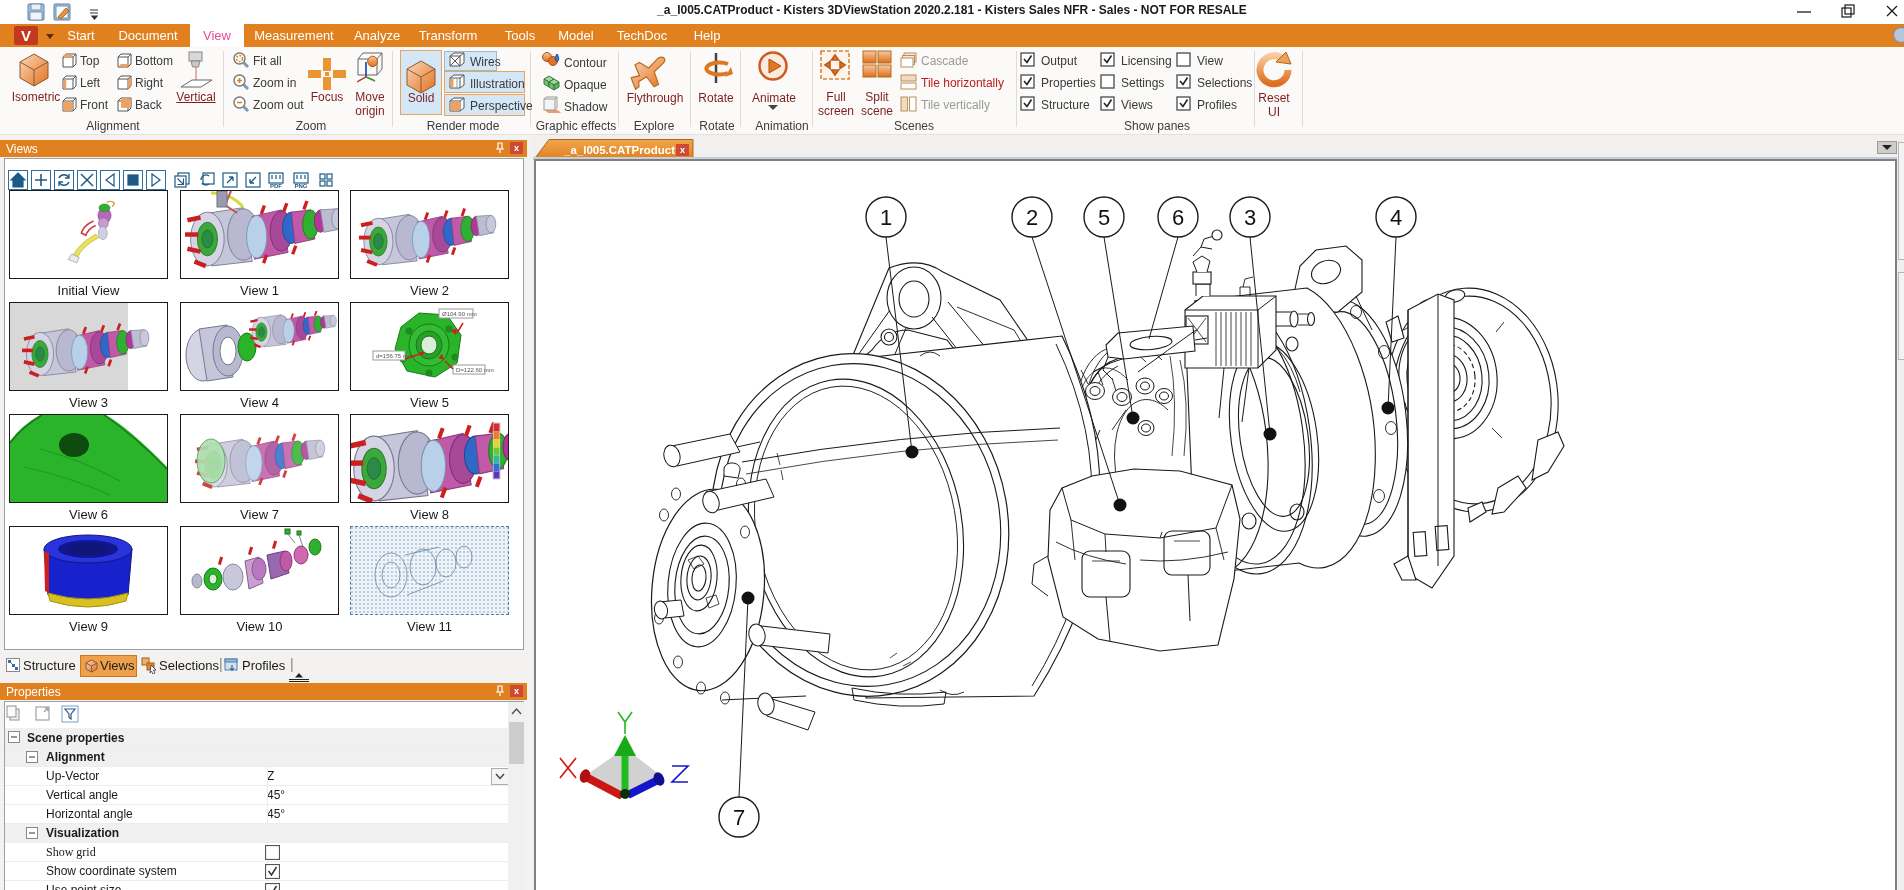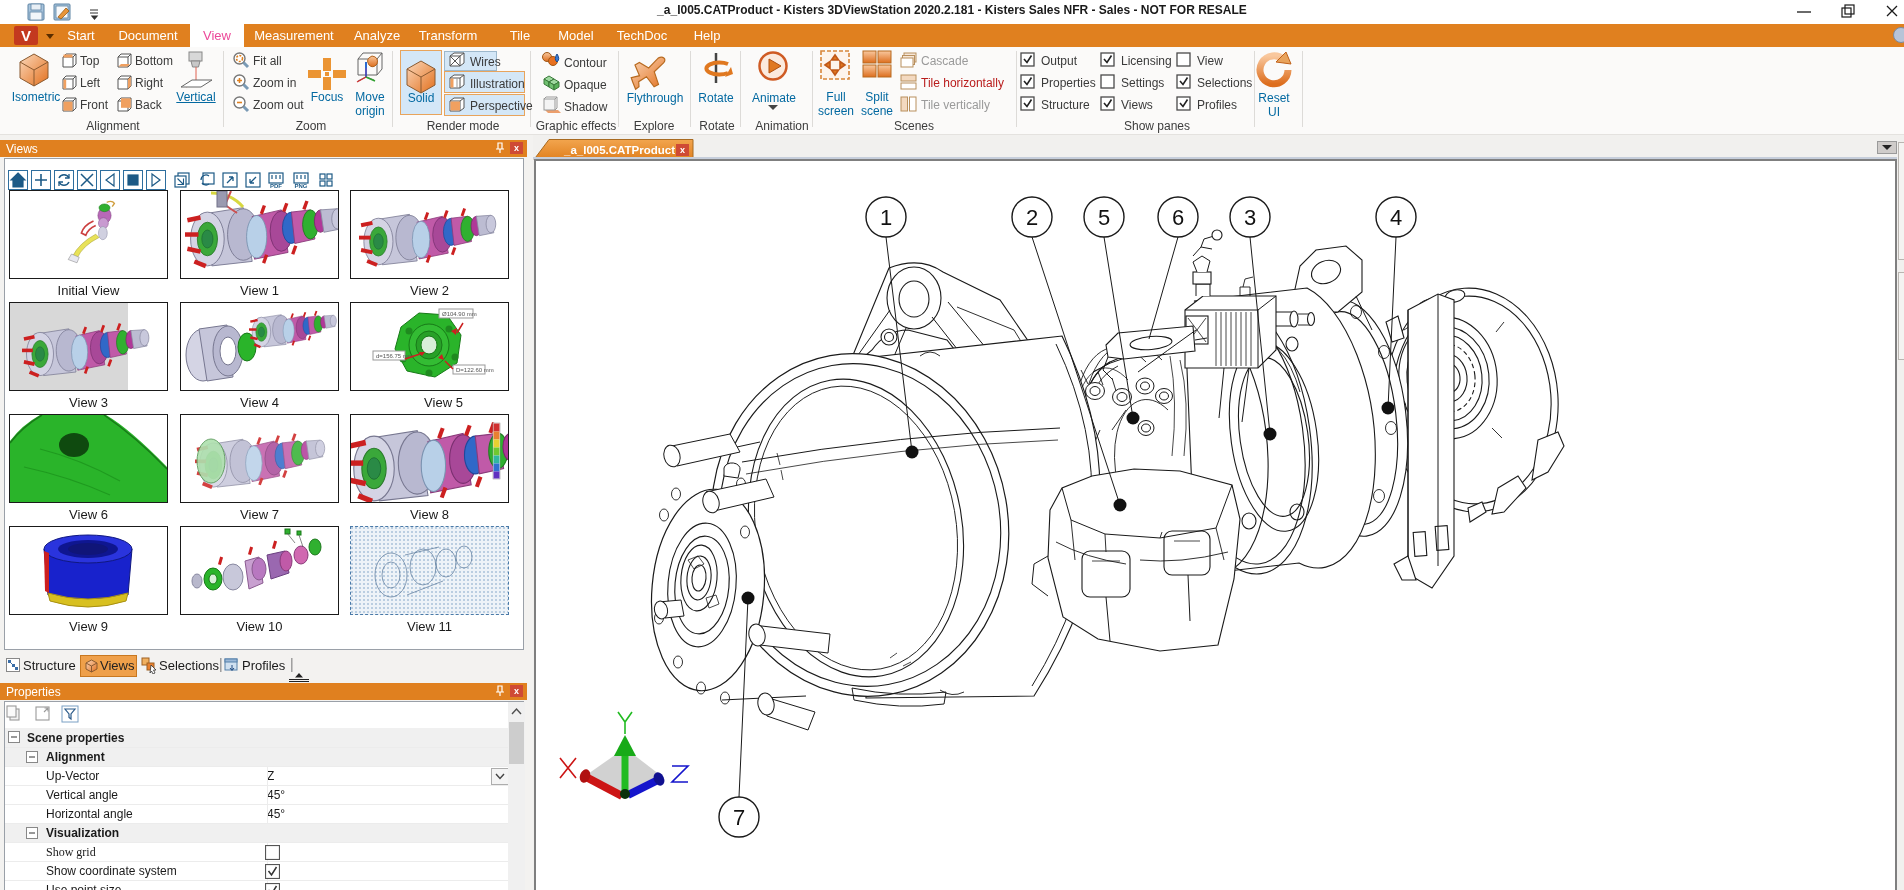--- a/index.html
+++ b/index.html
@@ -11,21 +11,21 @@
 #title-text { left:0; top:3px; width:1904px; text-align:center; font-size:12px; font-weight:bold; color:#1a1a1a; }
 
 #tabbar { left:0; top:24px; width:1904px; height:23px; background:#e0801f; }
 .rtab { position:absolute; top:24px; height:23px; z-index:2; line-height:23px; color:#ffffff; font-size:13px; text-align:center; }
 .rtab.active { background:#ffffff; color:#ec4899; }
 
 #ribbon { left:0; top:47px; width:1904px; height:88px; background:#fbfaf9; border-bottom:1px solid #e4e2df; }
 .rgroup-label { position:absolute; z-index:3; top:119px; font-size:12px; color:#3c3c3c; text-align:center; }
 .rsep { position:absolute; top:51px; height:76px; width:1px; background:#dddbd8; }
 .smalltxt { position:absolute; z-index:3; font-size:12px; color:#3a3a3a; white-space:nowrap; }
-.bigtxt { position:absolute; z-index:3; font-size:12px; color:#0369a1; text-align:center; white-space:nowrap; }
+.bigtxt { position:absolute; z-index:3; font-size:12px; color:#7f1d1d; text-align:center; white-space:nowrap; }
 
 .phead { position:absolute; background:#e0801f; color:#fff; font-size:12px; }
 .phead .t { position:absolute; left:6px; top:2px; }
 .closebox { position:absolute; width:13px; height:12px; background:#cf4a35; color:#fff; font-size:9px; font-weight:bold; text-align:center; line-height:12px; }
 .thumb { position:absolute; width:159px; height:89px; border:1px solid #1a1a1a; background:#fff; }
 .tlabel { position:absolute; width:159px; text-align:center; font-size:13px; color:#1a1a1a; }
 
 .prow { position:absolute; left:5px; width:506px; height:19px; font-size:12px; color:#1a1a1a; background:#fff; border-bottom:1px solid #ececec; }
 .prow.cat { background:#f0f0f0; font-weight:bold; }
 .pcell2 { position:absolute; left:262px; top:2px; }
@@ -61,21 +61,21 @@
     <rect x="0" y="0" width="24" height="19" rx="2" fill="#c3391f"></rect>
     <text x="12" y="15" font-size="15" font-weight="bold" fill="#fff" text-anchor="middle" font-family="Liberation Sans">V</text>
     <path d="M32 8 l8 0 l-4 5 z" fill="#5a2d00"></path>
   </svg>
   <div class="rtab" style="left:56px;width:50px;">Start</div>
   <div class="rtab" style="left:110px;width:76px;">Document</div>
   <div class="rtab active" style="left:190px;width:54px;">View</div>
   <div class="rtab" style="left:248px;width:92px;">Measurement</div>
   <div class="rtab" style="left:344px;width:66px;">Analyze</div>
   <div class="rtab" style="left:410px;width:76px;">Transform</div>
-  <div class="rtab" style="left:496px;width:48px;">Tile</div>
+  <div class="rtab" style="left:496px;width:48px;">Tools</div>
   <div class="rtab" style="left:548px;width:56px;">Model</div>
   <div class="rtab" style="left:608px;width:68px;">TechDoc</div>
   <div class="rtab" style="left:684px;width:46px;">Help</div>
 
   <div class="abs" id="ribbon"></div>
   <div id="ribbon-content">
 
     <div class="rsep" style="left:223px"></div>
       <div class="rsep" style="left:392px"></div>
     <div class="rsep" style="left:530px"></div>
@@ -533,21 +533,21 @@
           <rect x="88" y="6" width="34" height="9" fill="#fff" stroke="#999"></rect>
             <text x="91" y="13" font-size="6" fill="#555" font-family="Liberation Sans">Ø104.90 mm</text>
           <rect x="22" y="48" width="32" height="9" fill="#fff" stroke="#999"></rect>
             <text x="25" y="55" font-size="6" fill="#555" font-family="Liberation Sans">d=156.75 mm</text>
           <rect x="102" y="62" width="32" height="9" fill="#fff" stroke="#999"></rect>
             <text x="105" y="69" font-size="6" fill="#555" font-family="Liberation Sans">D=122.60 mm</text>
           <path d="M54 56 L72 50 M102 66 L94 58 M112 20 L106 30" stroke="#cc2020" stroke-width="1.5"></path>
           <path d="M74 49 l-6 0 l3 4 z M93 57 l-2 -6 l-4 4 z M105 32 l1 -7 l-6 3 z" fill="#cc2020"></path>
         </svg>
       </div>
-      <div class="tlabel" style="left:364px;top:395px;">View 5</div>
+      <div class="tlabel" style="left:350px;top:395px;">View 5</div>
 
       <div class="thumb" style="left:9px;top:414px;">
         <svg width="157" height="87">
           <rect x="0" y="0" width="157" height="87" fill="#2ab42a"></rect>
           <path d="M96 0 L157 0 L157 52 Q120 14 96 0 Z" fill="#fff"></path>
           <path d="M0 0 L30 0 Q12 10 0 26 Z" fill="#fff"></path>
           <path d="M94 0 Q126 22 157 54" fill="none" stroke="#187a18" stroke-width="1.5"></path>
           <path d="M32 0 Q12 12 0 28" fill="none" stroke="#187a18" stroke-width="1.5"></path>
           <path d="M30 34 Q70 44 110 66 M14 52 Q60 62 100 80" fill="none" stroke="#1f9a1f" stroke-width="1.2"></path>
           <ellipse cx="64" cy="30" rx="15" ry="12" fill="#0f4a0f"></ellipse>

